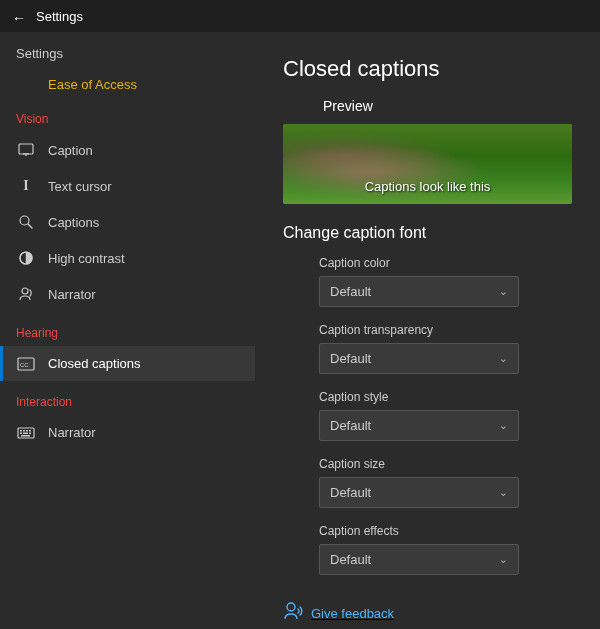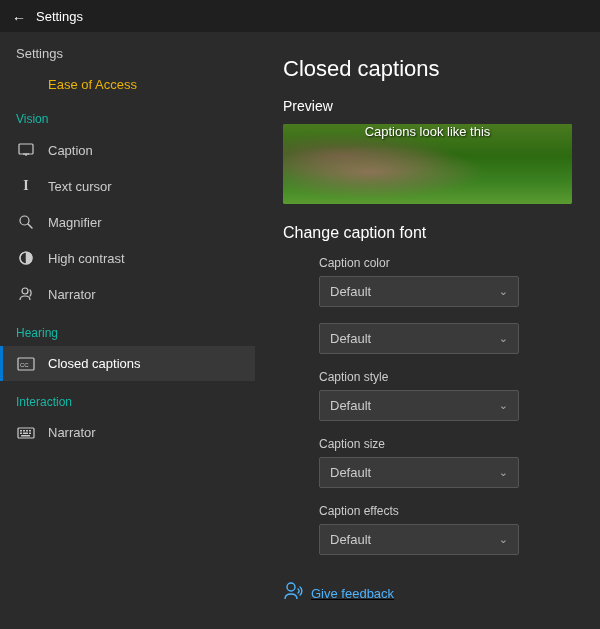--- a/index.html
+++ b/index.html
@@ -51,21 +51,21 @@
       padding-top: 4px;
     }
 
     .sidebar-settings-label {
       color: #ccc;
       font-size: 13px;
       padding: 10px 16px 10px 16px;
     }
 
     .sidebar-section-title {
-      color: #14b8a6;
+      color: #ef4444;
       font-size: 12px;
       padding: 14px 16px 6px 16px;
       text-transform: none;
     }
 
     .sidebar-item {
       display: flex;
       align-items: center;
       padding: 10px 16px;
       color: #ccc;
@@ -108,30 +108,32 @@
       color: #fff;
       font-size: 22px;
       font-weight: 300;
       margin-bottom: 16px;
     }
 
     .section-label {
       color: #fff;
       font-size: 14px;
       margin-bottom: 10px;
+      margin-left: 40px;
     }
 
     
     .preview-image {
       width: 100%;
       max-width: 300px;
       height: 80px;
       background: linear-gradient(to bottom right, #556b2f, #6b8e23, #228B22);
       border-radius: 2px;
       display: flex;
+      align-items: flex-end;
       justify-content: center;
       padding-bottom: 10px;
       margin-bottom: 20px;
       position: relative;
       overflow: hidden;
     }
     .preview-image-bg {
       position: absolute;
       top: 0; left: 0; right: 0; bottom: 0;
       background:
@@ -240,21 +242,21 @@
       <span>Text cursor</span>
     </div>
 
     <div class="sidebar-item">
       <span class="icon">
         <svg width="16" height="16" viewBox="0 0 16 16" fill="none">
           <circle cx="6.5" cy="6.5" r="4.5" stroke="#ccc" stroke-width="1.2"></circle>
           <line x1="10" y1="10" x2="14" y2="14" stroke="#ccc" stroke-width="1.4" stroke-linecap="round"></line>
         </svg>
       </span>
-      <span>Magnifier</span>
+      <span>Captions</span>
     </div>
 
     <div class="sidebar-item">
       <span class="icon">
         <svg width="16" height="16" viewBox="0 0 16 16" fill="none">
           <circle cx="8" cy="8" r="6" stroke="#ccc" stroke-width="1.2"></circle>
           <path d="M8 2 A6 6 0 0 1 8 14 Z" fill="#ccc"></path>
           <circle cx="8" cy="8" r="6" stroke="#ccc" stroke-width="1.2" fill="none"></circle>
           <line x1="8" y1="2" x2="8" y2="14" stroke="#ccc" stroke-width="0.5"></line>
         </svg>
@@ -319,20 +321,21 @@
 
     <div class="form-group">
       <span class="form-label">Caption color</span>
       <div class="dropdown">
         <span>Default</span>
         <span class="dropdown-chevron">⌄</span>
       </div>
     </div>
 
     <div class="form-group">
+      <span class="form-label">Caption transparency</span>
       <div class="dropdown">
         <span>Default</span>
         <span class="dropdown-chevron">⌄</span>
       </div>
     </div>
 
     <div class="form-group">
       <span class="form-label">Caption style</span>
       <div class="dropdown">
         <span>Default</span>

